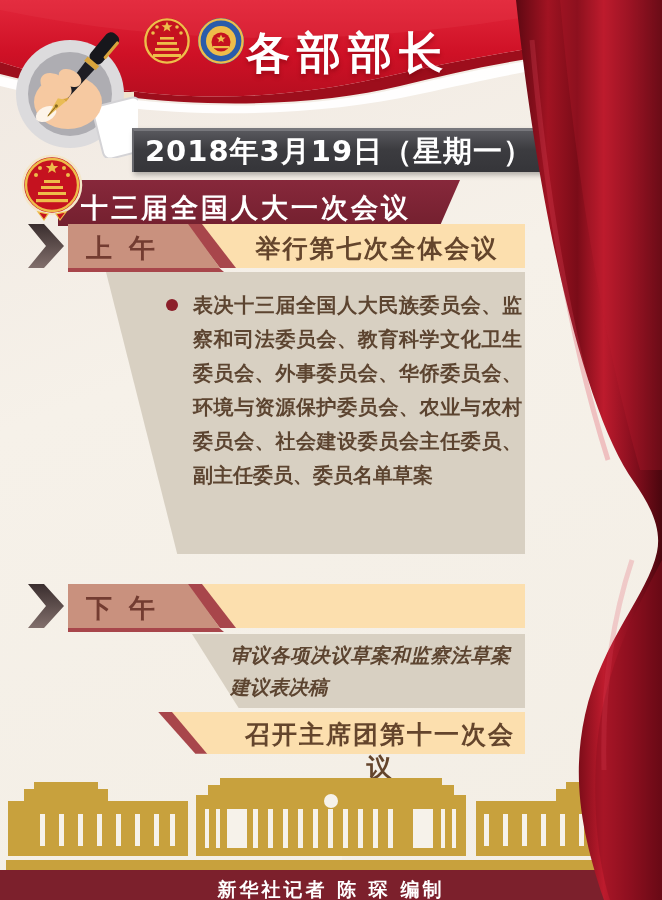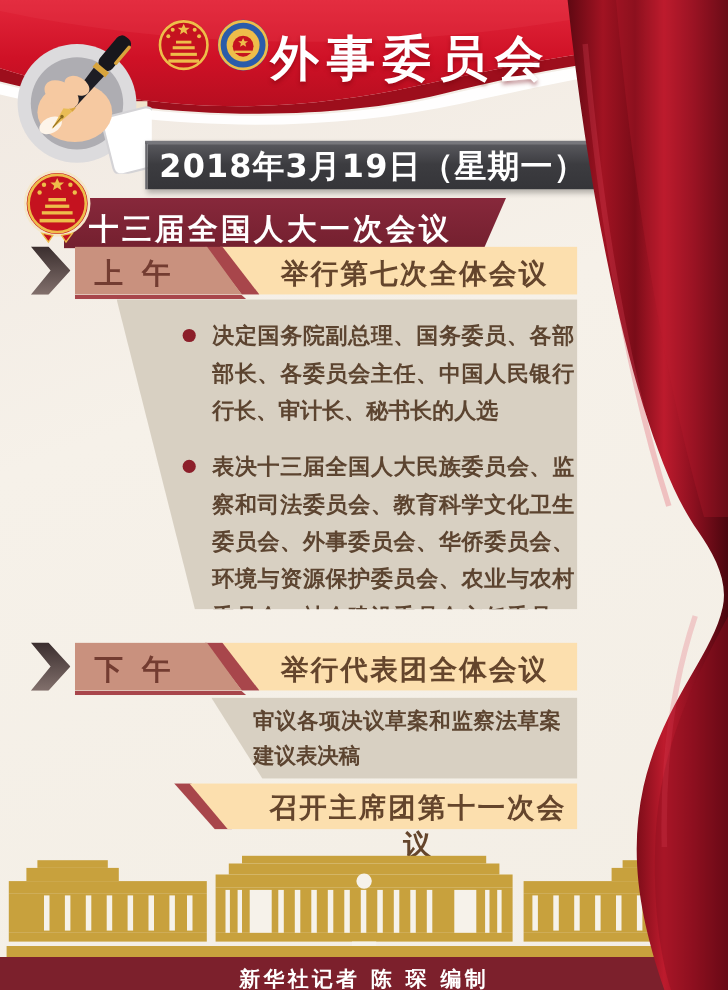--- a/index.html
+++ b/index.html
@@ -50,21 +50,21 @@
   .chevron{position:absolute;left:28px;top:0px;}
   
   .content-am{left:106px;top:272px;width:419px;height:282px;background:#d8d0c2;z-index:6;
     clip-path:polygon(0 0,100% 0,100% 100%,17% 100%);}
   .agenda-list{position:absolute;left:60px;top:16px;width:356px;margin:0;padding:0;list-style:none;}
   .agenda-list li{position:relative;padding-left:27px;margin-bottom:17px;
     font-size:20px;line-height:34px;font-weight:600;color:#5c4430;text-align:justify;}
   .agenda-list li::before{content:"";position:absolute;left:0;top:11px;width:12px;height:12px;
     border-radius:50%;background:#8c1f2a;}
   .content-pm{left:192px;top:634px;width:333px;height:74px;background:#d8d0c2;z-index:6;
-    clip-path:polygon(0 0,100% 0,100% 100%,14% 100%);}
+    clip-path:polygon(0 0,100% 0,100% 100%,14% 100%);font-style:italic;}
   .content-pm .pm-text{position:absolute;left:38px;top:6px;width:280px;
     font-size:19.5px;line-height:32px;font-weight:600;color:#5c4430;text-align:justify;}
   
   .presidium{left:0;top:712px;width:662px;height:46px;z-index:7;}
   .presidium .p-cream{position:absolute;left:172px;top:0;width:353px;height:42px;background:#fcdfae;
     clip-path:polygon(0 0,100% 0,100% 100%,10% 100%);}
   .presidium .p-stripe{position:absolute;left:153px;top:0;width:58px;height:46px;background:#a8464b;
     clip-path:polygon(9% 0,36% 0,100% 91%,73% 91%);}
   .presidium .p-title{position:absolute;left:240px;top:6px;width:280px;text-align:center;
     font-size:25px;font-weight:bold;color:#64452c;letter-spacing:2px;}
@@ -133,21 +133,21 @@
 
   <svg class="abs" style="left:196px;top:16px;z-index:6;" width="50" height="52" viewBox="0 0 50 52">
     <circle cx="25" cy="25" r="23" fill="#2a5caa"></circle>
     <circle cx="25" cy="25" r="21.6" fill="none" stroke="#eebd4a" stroke-width="2.4"></circle>
     <circle cx="25" cy="25" r="15" fill="#eebd4a"></circle>
     <circle cx="25" cy="26" r="9.5" fill="#c5121f"></circle>
     <path transform="translate(25,23) scale(0.9)" d="M0,-5 L1.5,-1.6 L5,-1.6 L2.2,0.7 L3.1,4 L0,2 L-3.1,4 L-2.2,0.7 L-5,-1.6 L-1.5,-1.6 Z" fill="#eebd4a"></path>
     <rect x="17" y="30" width="16" height="2.2" fill="#eebd4a"></rect>
   </svg>
 
-  <div class="abs page-title">外事委员会</div>
+  <div class="abs page-title">各部部长</div>
 
   <div class="abs date-tab"></div>
   <div class="abs date-banner">
     <span>2018年3月19日（星期一）</span>
   </div>
 
   <svg class="abs session-emblem" width="64" height="68" viewBox="0 0 64 68">
     <circle cx="32" cy="31" r="29" fill="#c5121f" stroke="#f4e7c9" stroke-width="2.5"></circle>
     <circle cx="32" cy="31" r="26" fill="none" stroke="#eebd4a" stroke-width="2.4"></circle>
     <g fill="#eebd4a">
@@ -181,41 +181,39 @@
     <div class="row-cream"></div>
     <div class="row-stripe"></div>
     <div class="row-rose"></div>
     <div class="row-underline"></div>
     <div class="time-label">上 午</div>
     <div class="row-title">举行第七次全体会议</div>
   </div>
 
   <div class="abs content-am">
     <ul class="agenda-list">
-      <li>决定国务院副总理、国务委员、各部部长、各委员会主任、中国人民银行行长、审计长、秘书长的人选</li>
       <li>表决十三届全国人大民族委员会、监察和司法委员会、教育科学文化卫生委员会、外事委员会、华侨委员会、环境与资源保护委员会、农业与农村委员会、社会建设委员会主任委员、副主任委员、委员名单草案</li>
     </ul>
   </div>
 
   <div class="abs time-row" style="top:584px;">
     <svg class="chevron" width="36" height="44" viewBox="0 0 36 44">
       <defs>
           <linearGradient id="chg2" x1="0" y1="0" x2="0" y2="1">
         <stop offset="0" stop-color="#3a2e2e"></stop>
             <stop offset="1" stop-color="#82706c"></stop>
       </linearGradient>
         </defs>
       <polygon points="0,0 16,0 36,22 16,44 0,44 18,22" fill="url(#chg2)"></polygon>
     </svg>
     <div class="row-cream"></div>
     <div class="row-stripe"></div>
     <div class="row-rose"></div>
     <div class="row-underline"></div>
     <div class="time-label">下 午</div>
-    <div class="row-title">举行代表团全体会议</div>
   </div>
 
   <div class="abs content-pm">
     <div class="pm-text">审议各项决议草案和监察法草案建议表决稿</div>
   </div>
 
   <div class="abs presidium">
     <div class="p-stripe"></div>
     <div class="p-cream"></div>
     <div class="p-title">召开主席团第十一次会议</div>

